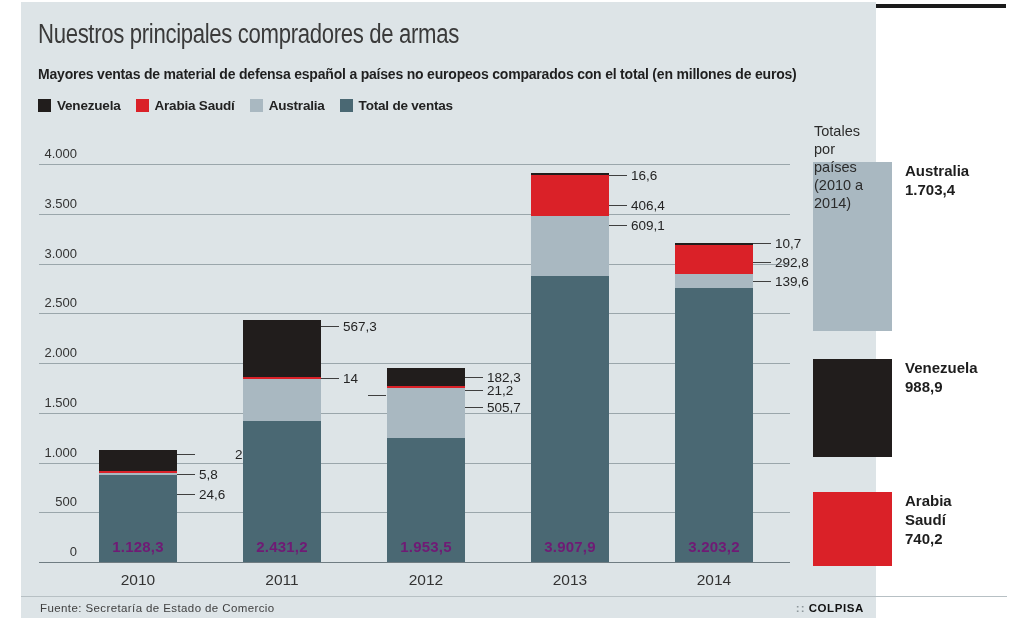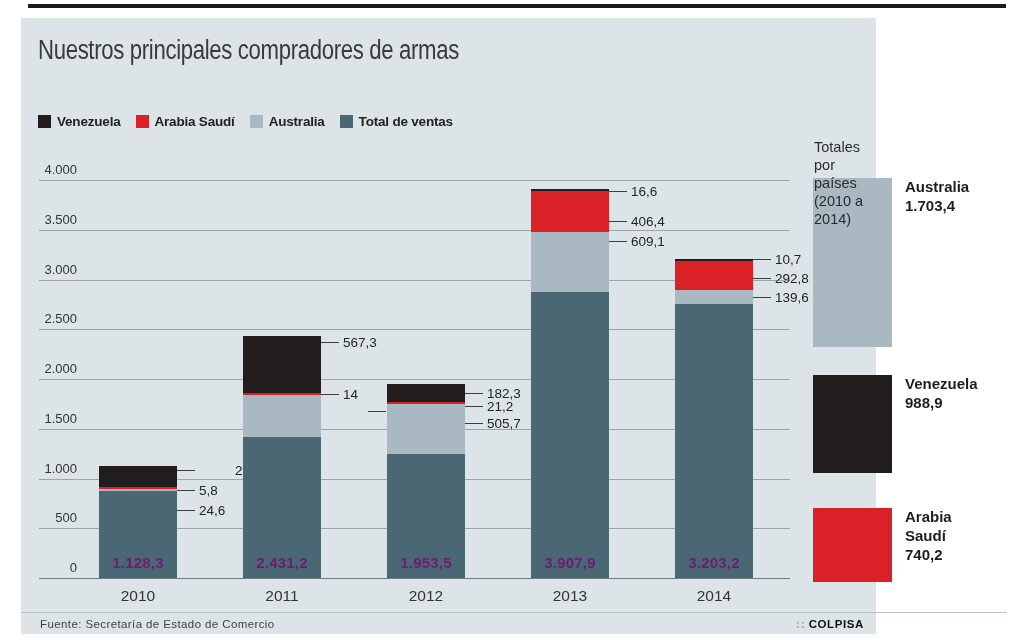--- a/index.html
+++ b/index.html
@@ -1,19 +1,19 @@
 <!DOCTYPE html>
 <html><head>
 <meta charset="utf-8">
 <style>
   * { margin:0; padding:0; box-sizing:border-box; }
   html,body { width:1028px; height:640px; background:#ffffff; font-family:"Liberation Sans", sans-serif; }
   .page { position:relative; width:1028px; height:640px; background:#ffffff; overflow:hidden; }
   .top-bar { position:absolute; left:28px; top:4px; width:978px; height:4px; background:#1b1b1b; }
-  .panel { position:absolute; left:21px; top:18px; width:855px; height:616px; background:#dde4e7; }
+  .panel { position:absolute; left:21px; top:2px; width:855px; height:616px; background:#dde4e7; }
   .title { position:absolute; left:17px; top:17px; font-size:27px; font-weight:400; color:#3a3a3a; letter-spacing:-0.4px; transform:scaleX(0.82); transform-origin:left top; white-space:nowrap; }
   .subtitle { position:absolute; left:17px; top:64px; font-size:14px; font-weight:600; color:#1f1f1f; white-space:nowrap; letter-spacing:-0.2px; }
   .legend { position:absolute; left:17px; top:96px; display:flex; align-items:center; gap:15px; }
   .legend-item { display:flex; align-items:center; gap:6px; }
   .legend-swatch { width:13px; height:13px; }
   .legend-label { font-size:13.5px; font-weight:600; color:#222; letter-spacing:-0.2px; }
   .chart { position:absolute; inset:0; }
   .grid { position:absolute; height:1px; background:#9aa6ab; }
   .baseline { position:absolute; height:1px; background:#6f7c82; }
   .tick { position:absolute; height:15px; font-size:13px; color:#333; text-align:right; line-height:15px; }
@@ -34,20 +34,21 @@
   .agency-mark { color:#8d979b; font-weight:700; letter-spacing:1px; }
   .agency-name { color:#121212; font-weight:700; letter-spacing:0.6px; }
 </style>
 </head>
 <body>
 
 <div class="page">
   <div class="top-bar"></div>
   <div class="panel">
     <div class="title">Nuestros principales compradores de armas</div>
+    <div class="subtitle">Mayores ventas de material de defensa español a países no europeos comparados con el total (en millones de euros)</div>
     <div class="legend" id="legend">
         <div class="legend-item">
           <div class="legend-swatch" style="background: rgb(33, 29, 28);"></div>
           <div class="legend-label">Venezuela</div>
         </div>
         <div class="legend-item">
           <div class="legend-swatch" style="background: rgb(218, 33, 40);"></div>
           <div class="legend-label">Arabia Saudí</div>
         </div>
         <div class="legend-item">

